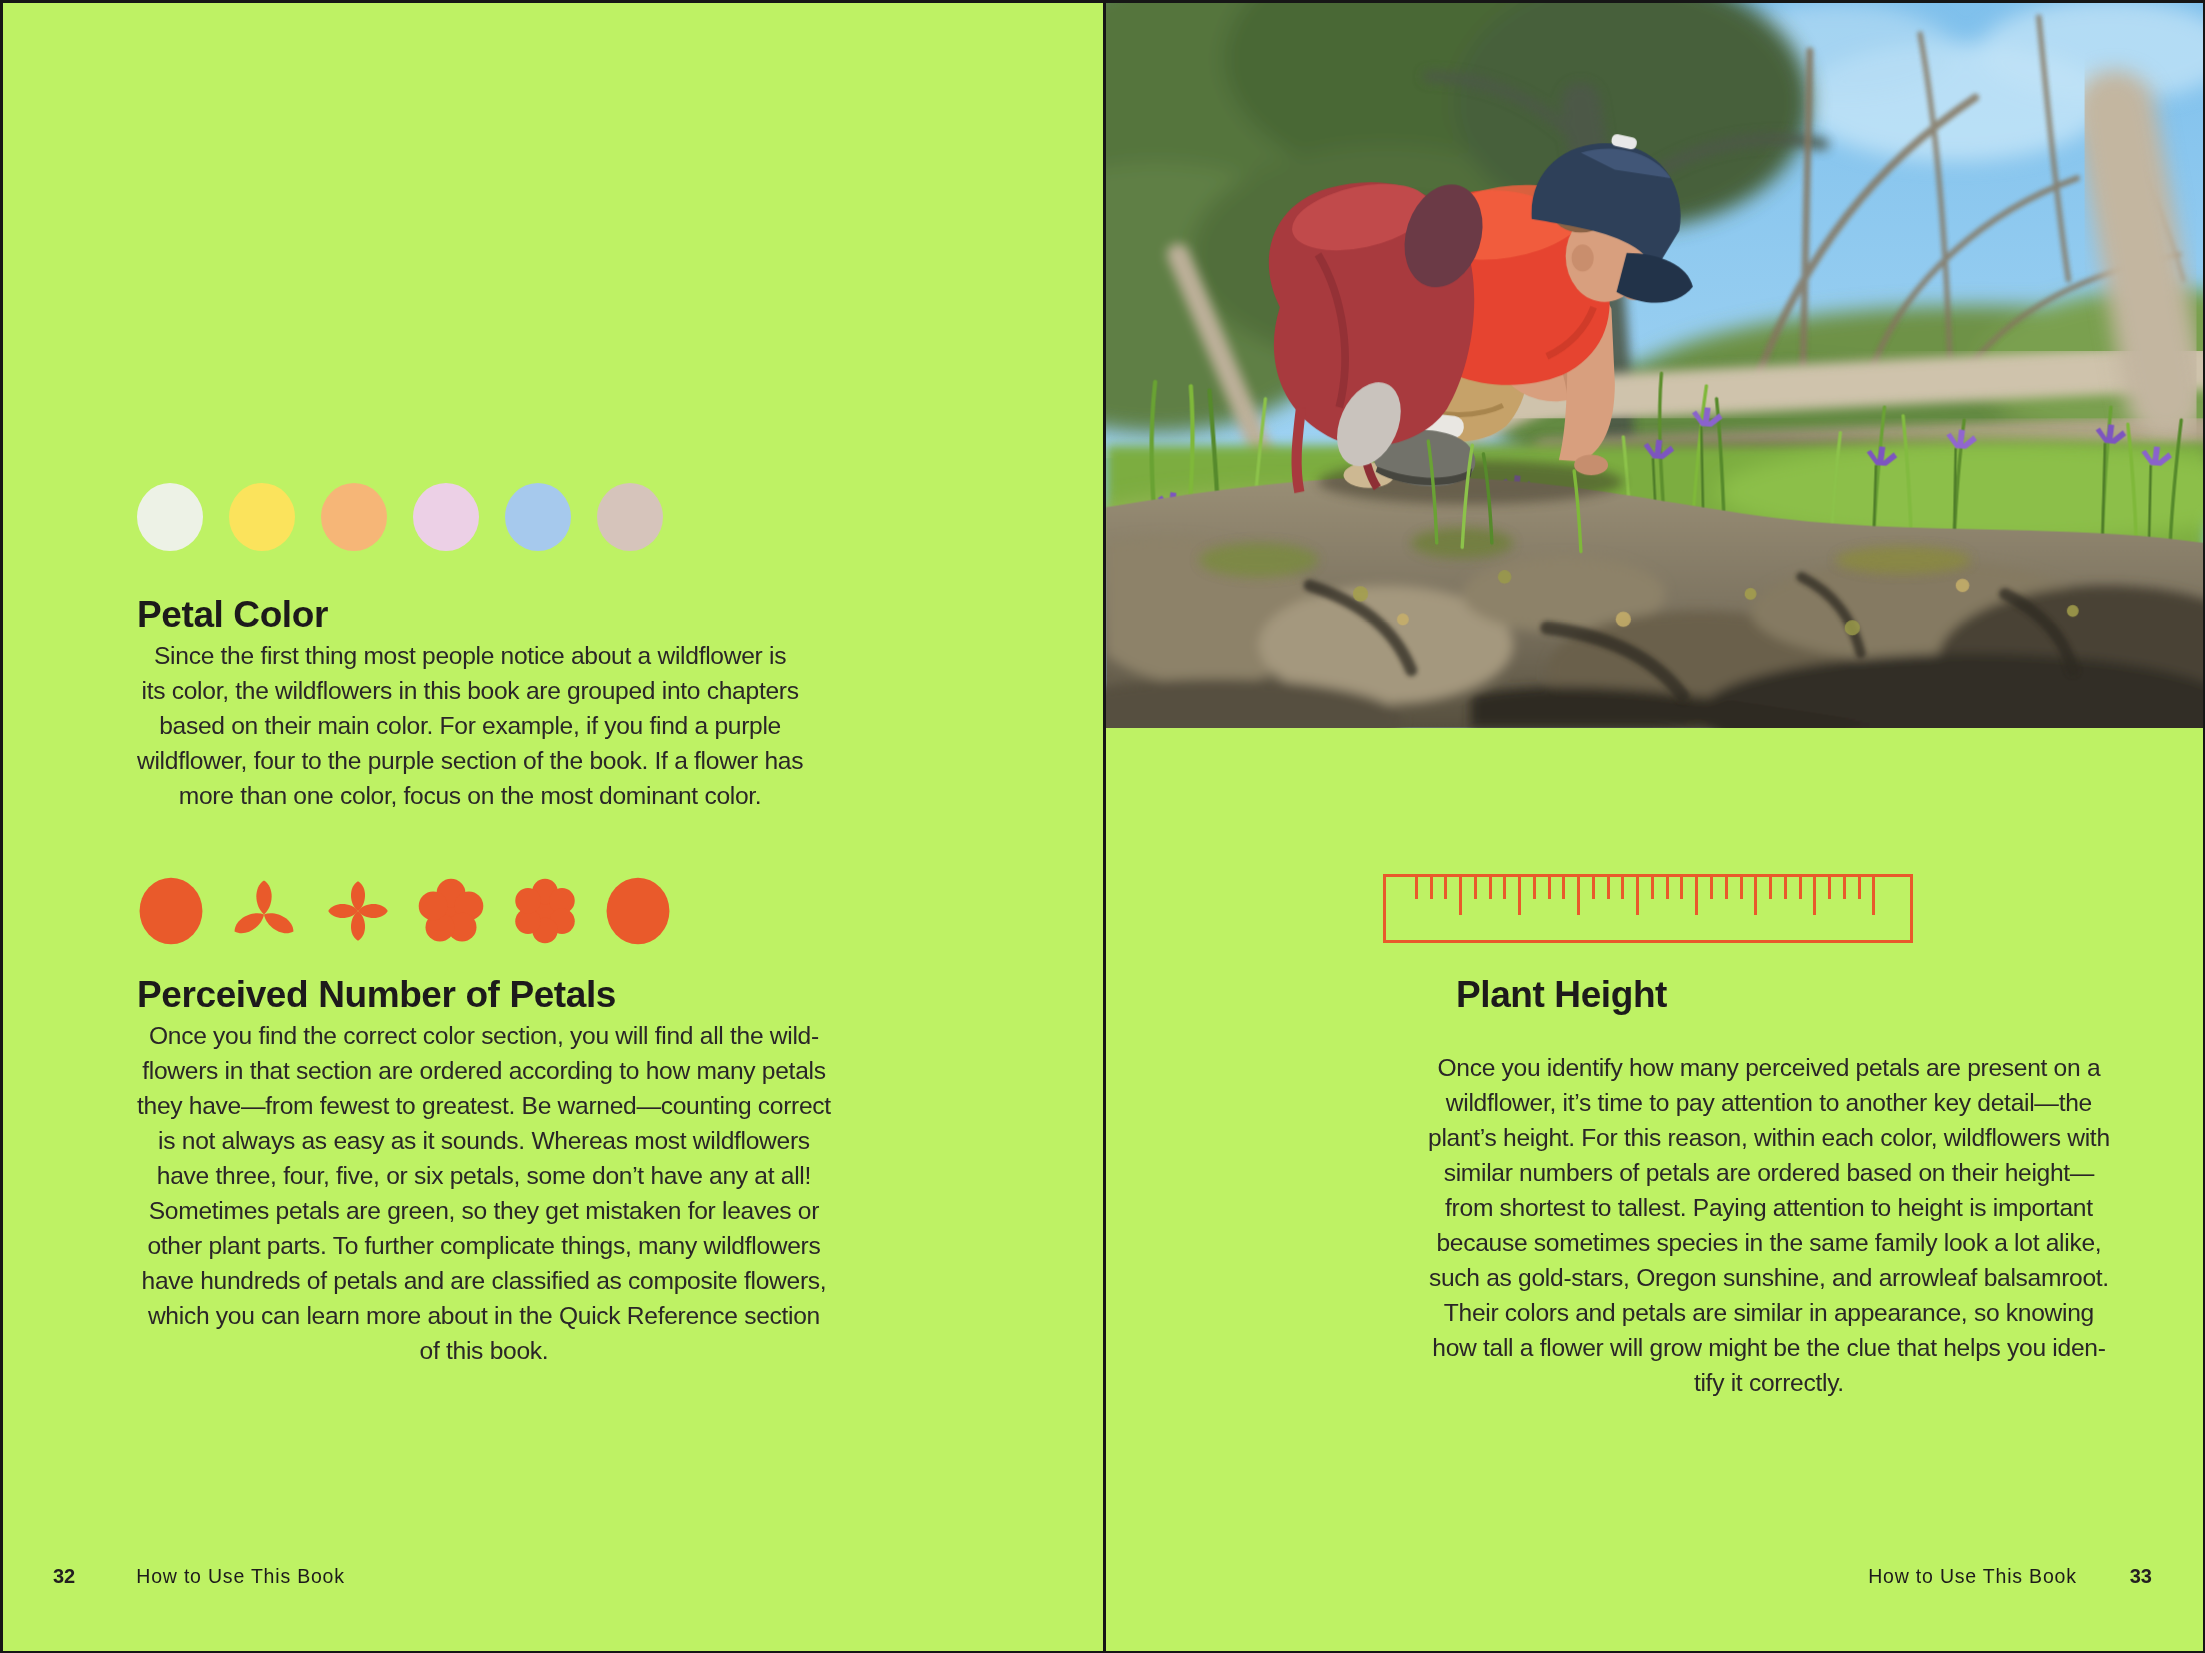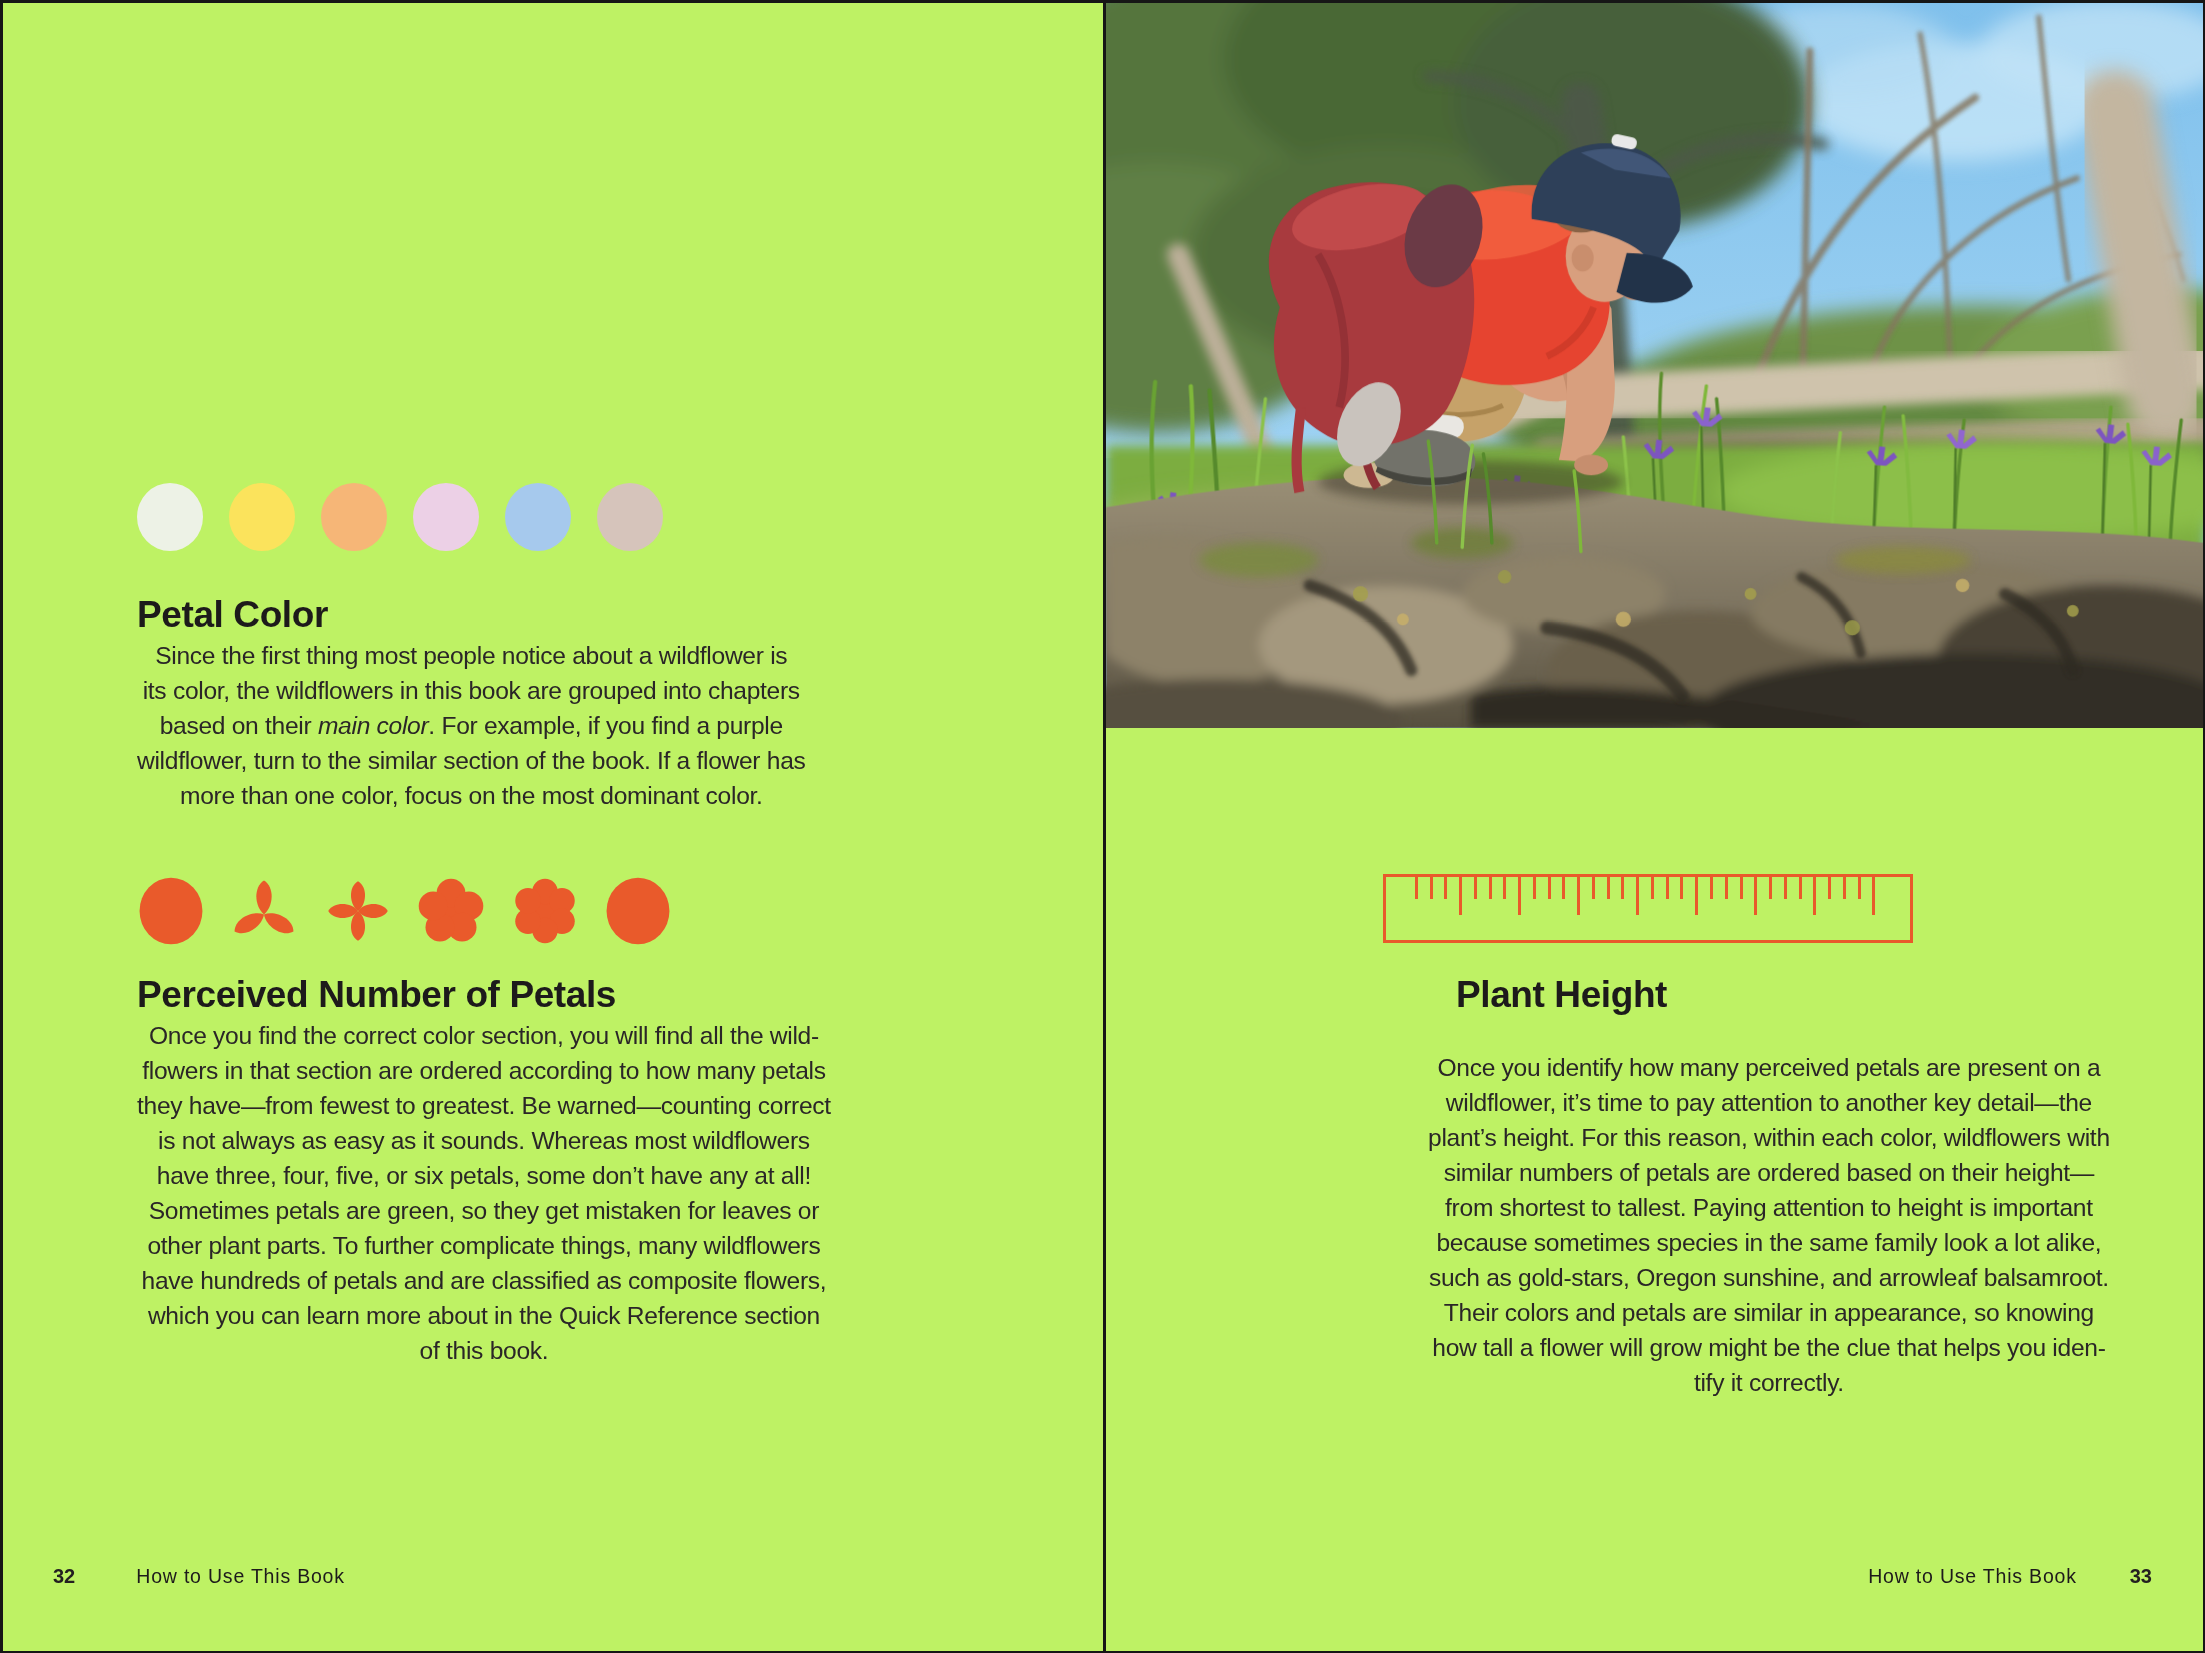--- a/index.html
+++ b/index.html
@@ -22,21 +22,21 @@
   .icon-row{position:absolute;left:137px;top:877px;display:flex;gap:25.4px;color:var(--accent,#e95a2b);}
   .icon-row svg{display:block;}
 
   
   .heading{position:absolute;font-size:37px;font-weight:bold;letter-spacing:-0.4px;color:#1d1a1b;}
   .h-petal{left:137px;top:594px;}
   .h-petals-num{left:137px;top:974px;}
   .h-plant{left:1456px;top:974px;}
   .body{position:absolute;font-size:24.6px;line-height:35px;letter-spacing:-0.3px;color:#2a2627;}
   .body .tline{white-space:nowrap;text-align:center;}
-  .body .italic{font-style:italic;}
+  .body .italic{}
   .b-petal{left:137px;top:638px;}
   .b-petals-num{left:137px;top:1018px;}
   .b-plant{left:1428px;top:1018px;margin-top:32px;}
 
   
   .ruler{position:absolute;left:1383px;top:874px;width:530px;height:69px;border:3.4px solid var(--accent,#e95a2b);}
   .ruler .tick{position:absolute;top:0;width:3.4px;background:var(--accent,#e95a2b);height:22px;}
   .ruler .tick.long{height:38px;}
 
   
@@ -65,21 +65,21 @@
         <div class="swatch" style="background: rgb(166, 201, 237);"></div>
         <div class="swatch" style="background: rgb(214, 196, 187);"></div>
       </div>
 
     <div class="heading h-petal">Petal Color</div>
 
     <div class="body b-petal">
         <div class="tline">Since the first thing most people notice about a wildflower is</div>
         <div class="tline">its color, the wildflowers in this book are grouped into chapters</div>
         <div class="tline"><span>based on their </span><span class="italic">main color</span><span>. For example, if you find a purple</span></div>
-        <div class="tline">wildflower, turn to the similar section of the book. If a flower has</div>
+        <div class="tline">wildflower, four to the purple section of the book. If a flower has</div>
         <div class="tline">more than one color, focus on the most dominant color.</div>
       </div>
 
     <div class="icon-row">
 
       <svg width="68" height="68" viewBox="0 0 80 80">
         <ellipse cx="40" cy="40" rx="37" ry="39" fill="currentColor"></ellipse>
       </svg>
 
       <svg width="68" height="68" viewBox="0 0 80 80">

